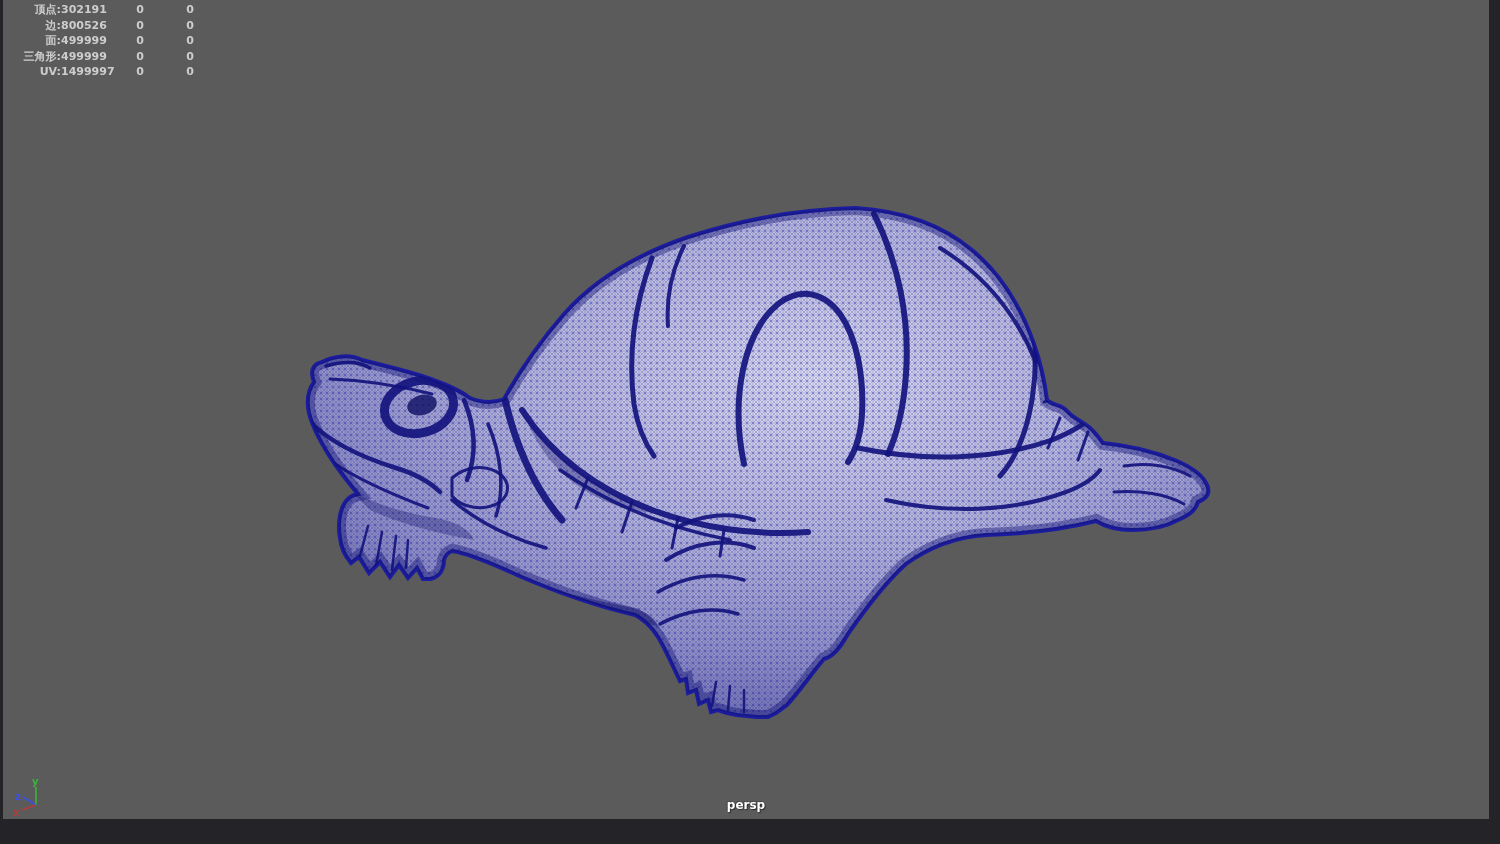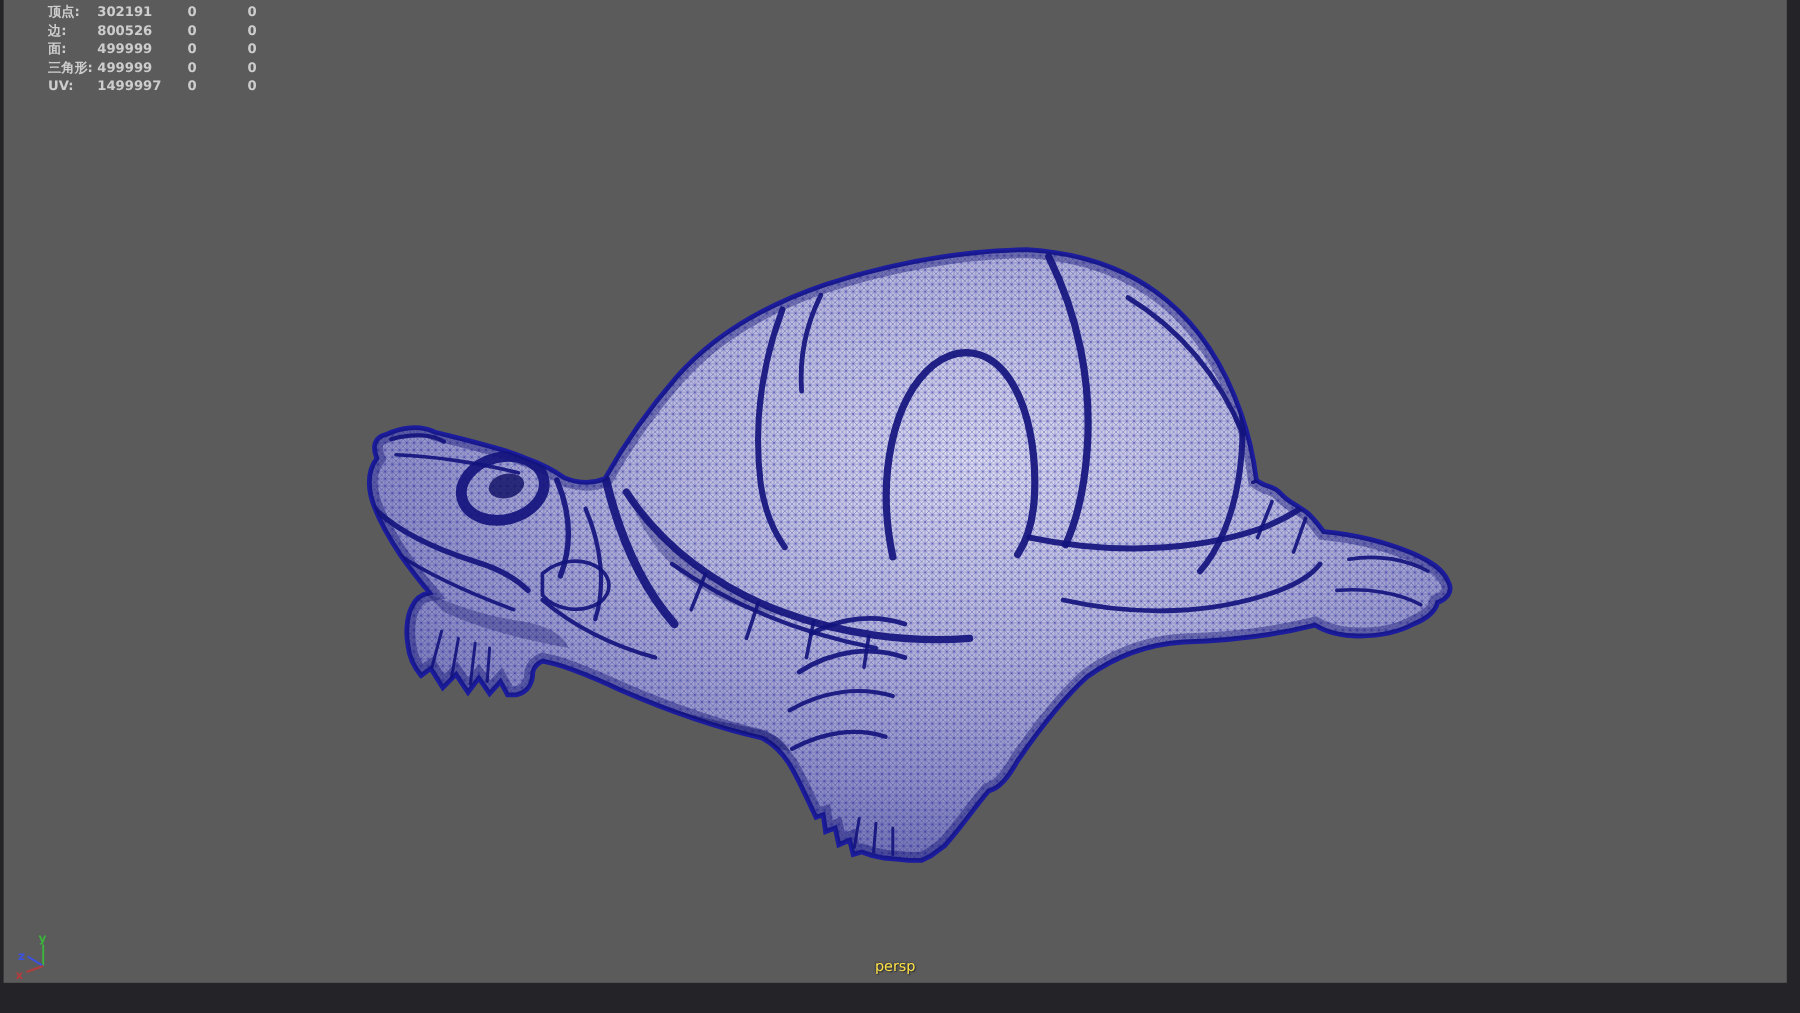--- a/index.html
+++ b/index.html
@@ -11,28 +11,28 @@
   html,body{width:1500px;height:844px;overflow:hidden;background:var(--frame);
     font-family:"DejaVu Sans","Liberation Sans",sans-serif;}
   .stage{position:relative;width:1500px;height:844px;background:var(--frame);}
   .viewport{position:absolute;left:3px;top:0;width:1486px;height:819px;background:var(--bg);overflow:hidden;}
   .model-svg{position:absolute;left:0;top:0;display:block;}
 
   
   .hud{position:absolute;left:0;top:2px;color:var(--hud-text);font-size:11px;font-weight:bold;
        letter-spacing:0;line-height:15.5px;}
   .hud-row{display:flex;white-space:nowrap;}
-  .hud-label{display:inline-block;width:58px;padding-left:17px;text-align:left;margin-left:20px;}
+  .hud-label{display:inline-block;width:58px;padding-left:17px;text-align:right;}
   .hud-val{display:inline-block;width:32px;text-align:right;}
   .hud-c2{display:inline-block;width:51px;text-align:right;}
   .hud-c3{display:inline-block;width:50px;text-align:right;}
 
   
   .cam-label{position:absolute;left:0;right:0;top:798px;text-align:center;
-    color:#fde047;font-size:12px;font-weight:normal;
+    color:#ffffff;font-size:12px;font-weight:bold;
     text-shadow:1px 1px 1px #2c2c2c, -1px -1px 1px #454545;}
 
   
   .gizmo{position:absolute;left:6px;top:776px;}
   .gizmo text{font-size:10px;font-weight:bold;}
 
   
   .sil{fill:url(#shellShade);stroke:var(--wire);stroke-width:4;}
   .mesh-fill{fill:url(#meshPat);stroke:none;}
   .mesh-line{stroke:var(--wire);stroke-width:0.55;fill:none;opacity:0.5;}

